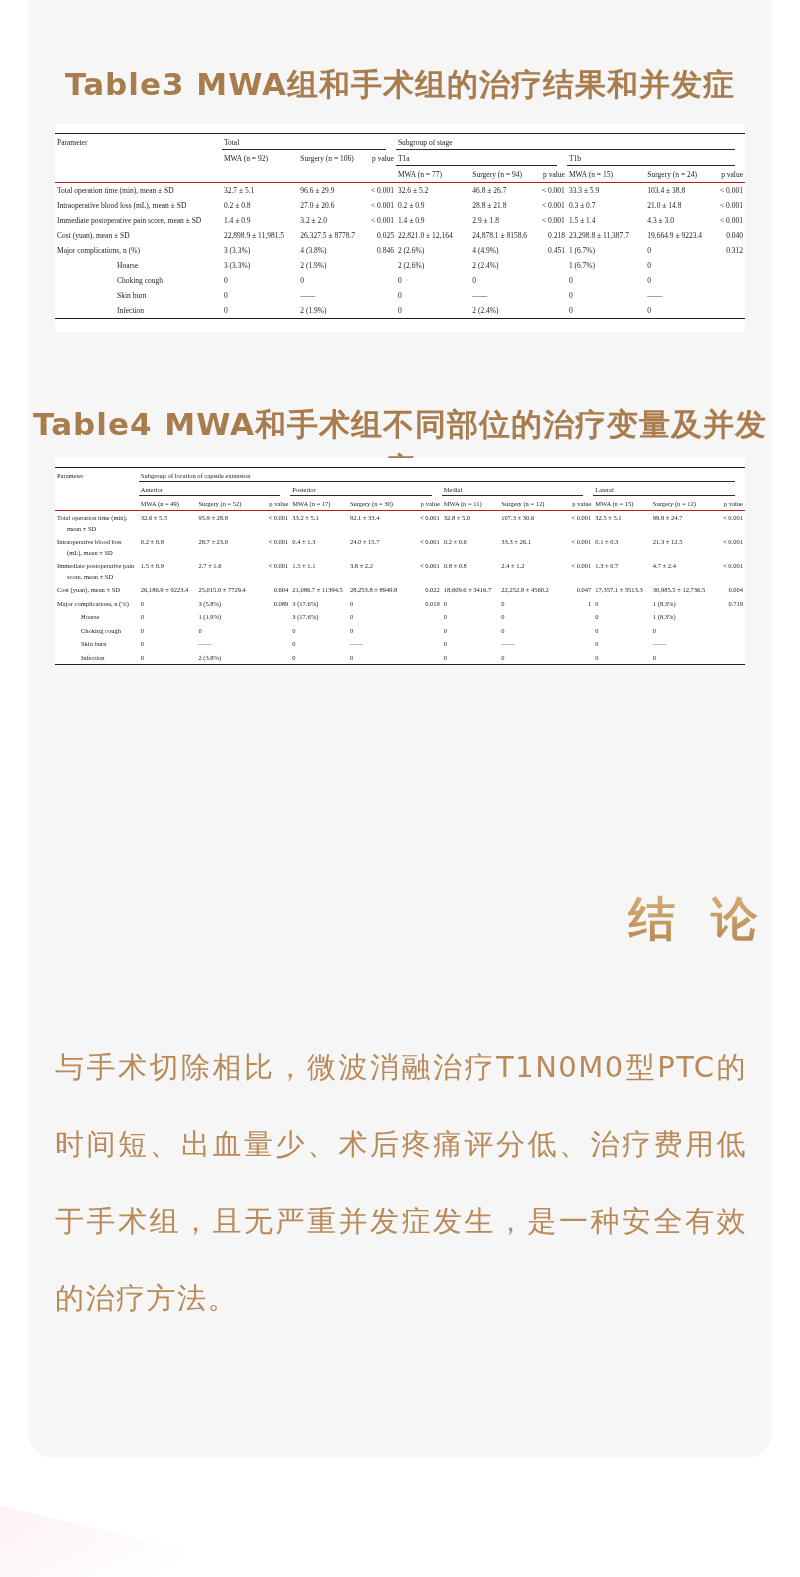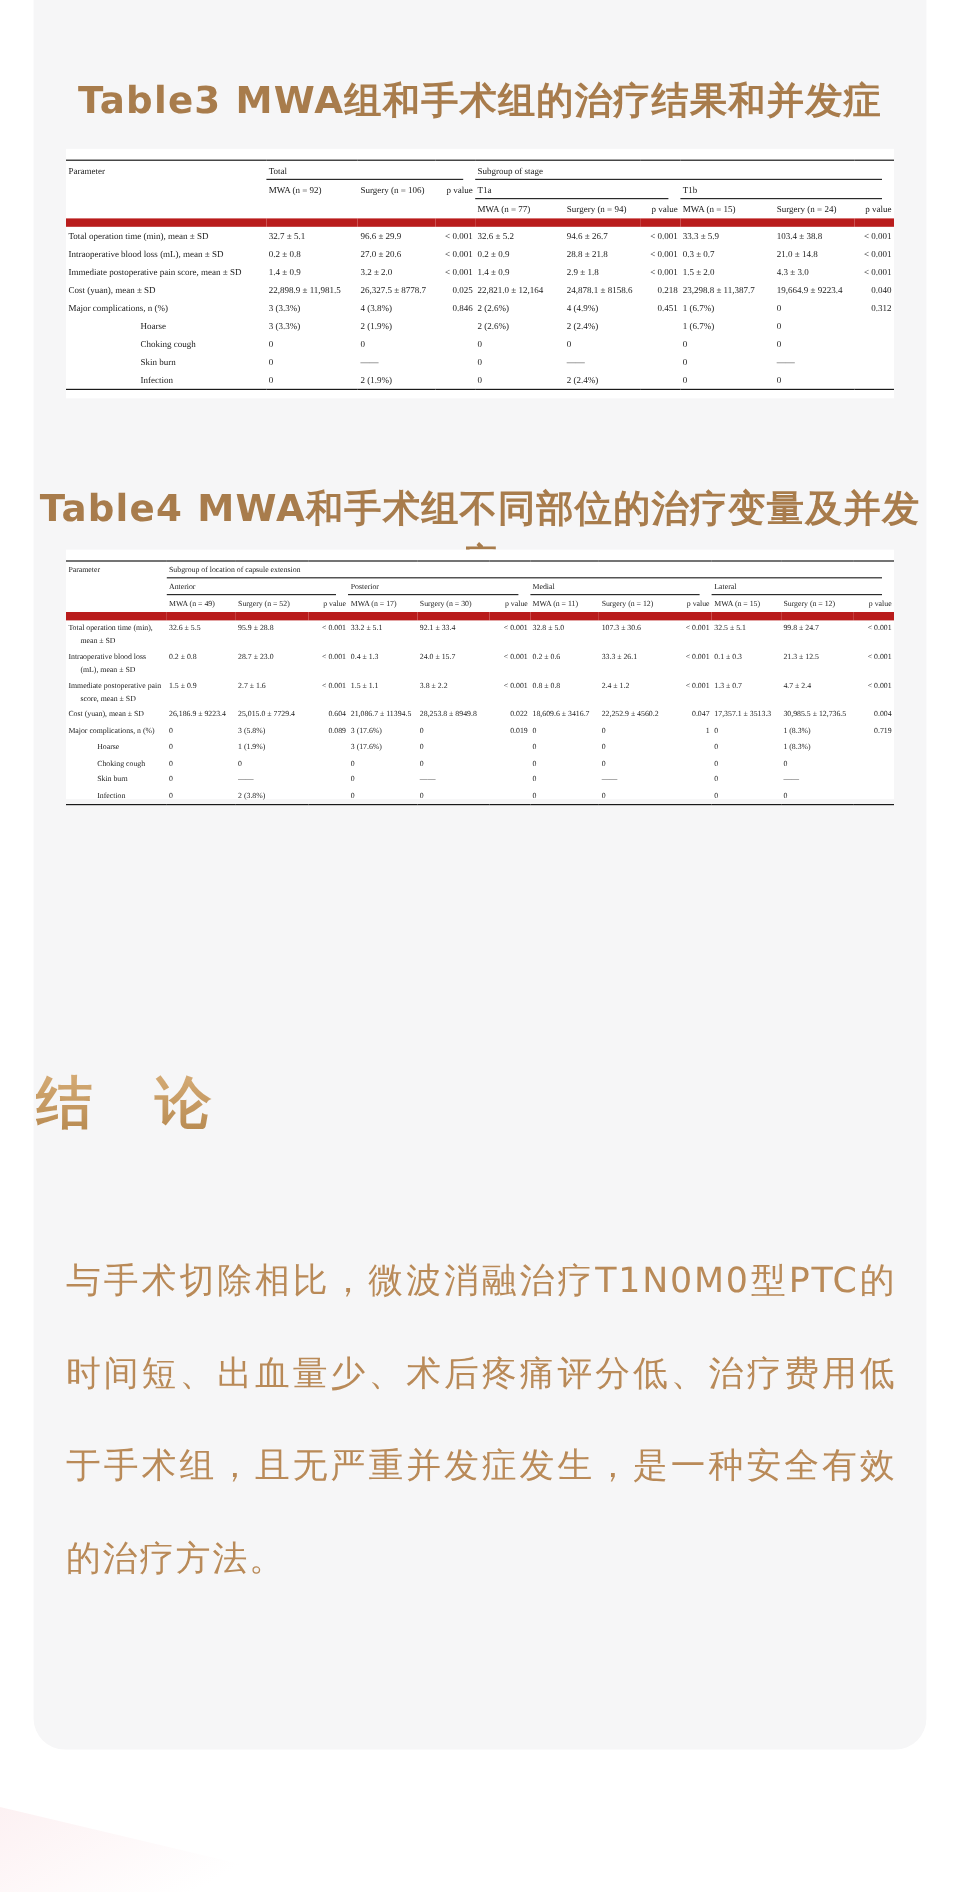--- a/index.html
+++ b/index.html
@@ -43,21 +43,21 @@
 
   .paper-table {
     border-collapse: collapse;
     table-layout: fixed;
     width: 100%;
     color: #1c1c1c;
     font-family: "Liberation Serif", serif;
     border-top: 1.4px solid #1a1a1a;
     border-bottom: 1.4px solid #1a1a1a;
   }
-  .paper-table thead { border-bottom: 7px solid #b91c1c; }
+  .paper-table thead { border-bottom: 1px solid #b91c1c; }
   .paper-table th, .paper-table td {
     font-weight: normal;
     text-align: left;
     vertical-align: top;
     padding: 2px 2px 1px 2px;
   }
   .paper-table th { padding-top: 4px; padding-bottom: 3px; }
   .paper-table th.rule {
     background-image: linear-gradient(#2b2b2b,#2b2b2b);
     background-repeat: no-repeat;
@@ -71,22 +71,22 @@
   .t3 .paper-table td.param { white-space: nowrap; }
   .t3 .paper-table td.param.indent { padding-left: 62px; }
   .t4 .paper-table { font-size: 6.5px; }
   .t4 .paper-table td { line-height: 10.5px; }
   .t4 .paper-table td.param { white-space: normal; padding-left: 12px; text-indent: -10px; }
   .t4 .paper-table td.param.indent { padding-left: 26px; text-indent: 0; }
 
   #conclusion-title {
     position: absolute;
     top: 888px; left: 30px; width: 740px;
-    text-align: left;
-    font-family: Liberation Mono, monospace;
+    text-align: right;
+    font-family: Liberation Serif, serif;
     font-weight: 700;
     font-size: 47px;
     letter-spacing: 12px;
     background: linear-gradient(180deg, #d9b07b 0%, #b3854b 100%);
     -webkit-background-clip: text;
     background-clip: text;
     color: transparent;
   }
   #conclusion-text {
     position: absolute;
@@ -150,21 +150,21 @@
             <th class="pcol">p value</th>
           </tr>
         </thead>
         <tbody>
           <tr>
             <td class="param">Total operation time (min), mean ± SD</td>
             <td>32.7 ± 5.1</td>
             <td>96.6 ± 29.9</td>
             <td class="pcol">&lt; 0.001</td>
             <td>32.6 ± 5.2</td>
-            <td>94.6 ± 26.7</td>
+            <td>46.8 ± 26.7</td>
             <td class="pcol">&lt; 0.001</td>
             <td>33.3 ± 5.9</td>
             <td>103.4 ± 38.8</td>
             <td class="pcol">&lt; 0.001</td>
           </tr>
           <tr>
             <td class="param">Intraoperative blood loss (mL), mean ± SD</td>
             <td>0.2 ± 0.8</td>
             <td>27.0 ± 20.6</td>
             <td class="pcol">&lt; 0.001</td>
@@ -176,21 +176,21 @@
             <td class="pcol">&lt; 0.001</td>
           </tr>
           <tr>
             <td class="param">Immediate postoperative pain score, mean ± SD</td>
             <td>1.4 ± 0.9</td>
             <td>3.2 ± 2.0</td>
             <td class="pcol">&lt; 0.001</td>
             <td>1.4 ± 0.9</td>
             <td>2.9 ± 1.8</td>
             <td class="pcol">&lt; 0.001</td>
-            <td>1.5 ± 2.0</td>
+            <td>1.5 ± 1.4</td>
             <td>4.3 ± 3.0</td>
             <td class="pcol">&lt; 0.001</td>
           </tr>
           <tr>
             <td class="param">Cost (yuan), mean ± SD</td>
             <td>22,898.9 ± 11,981.5</td>
             <td>26,327.5 ± 8778.7</td>
             <td class="pcol">0.025</td>
             <td>22,821.0 ± 12,164</td>
             <td>24,878.1 ± 8158.6</td>

